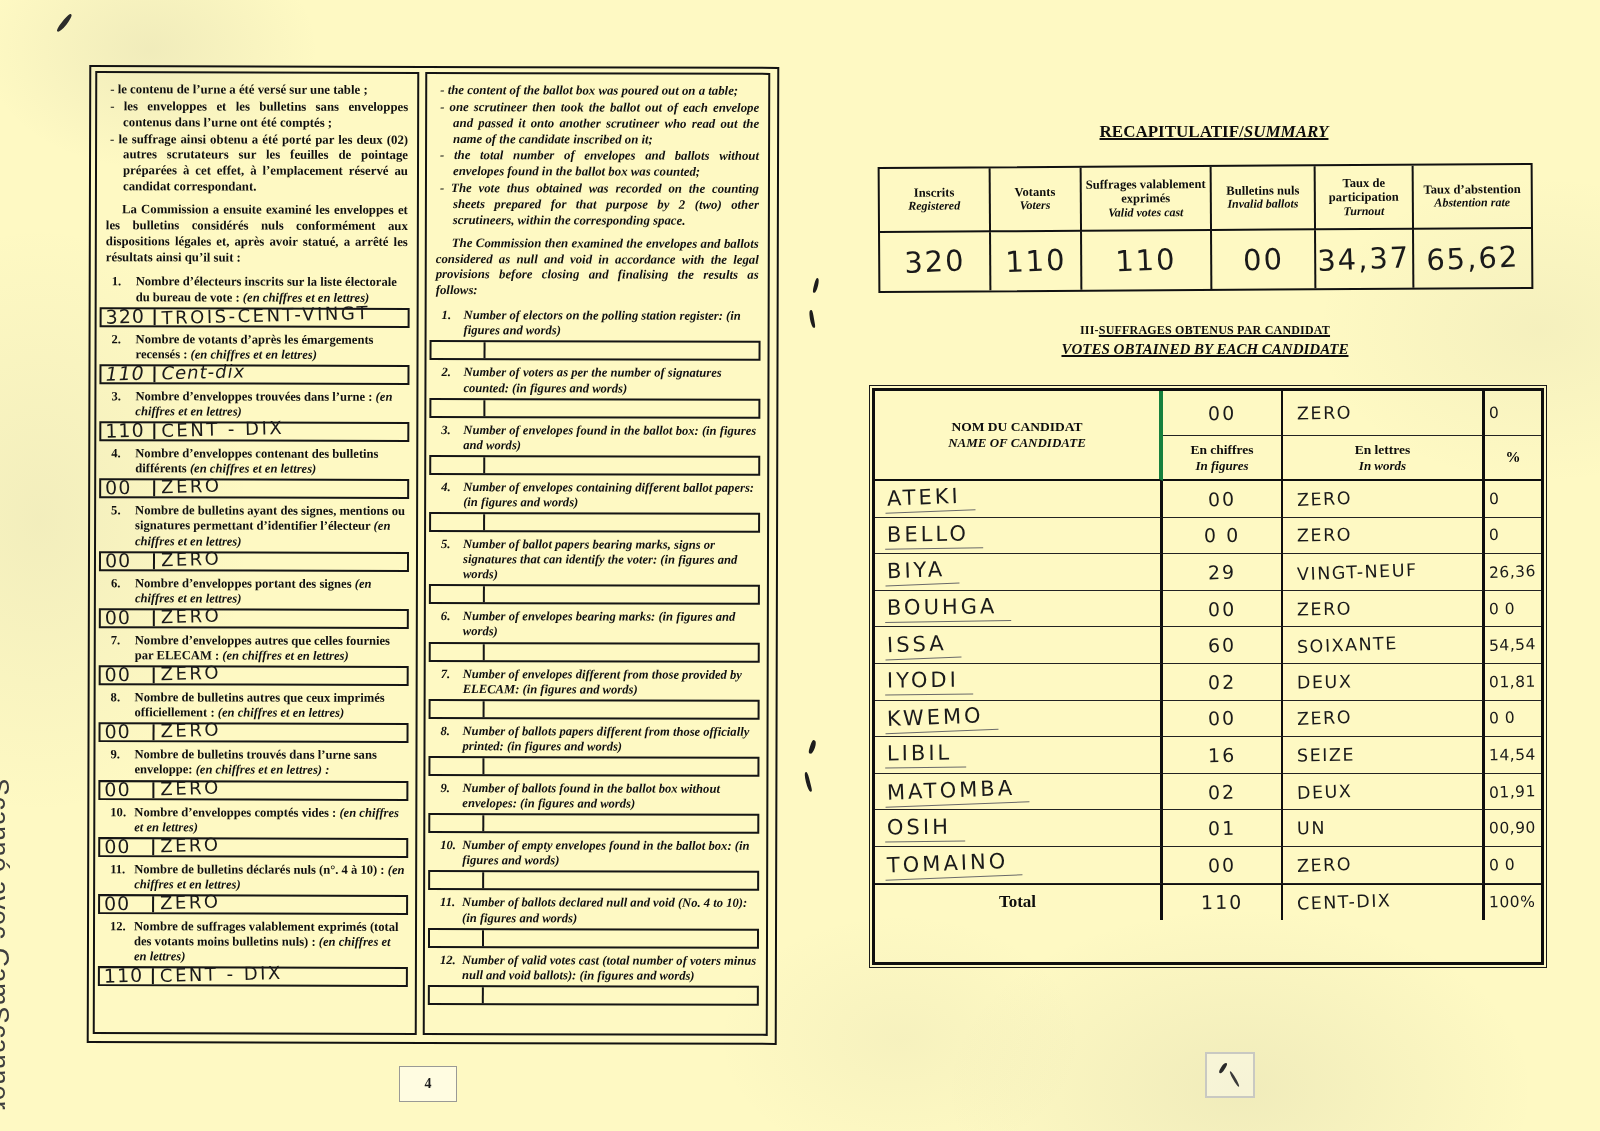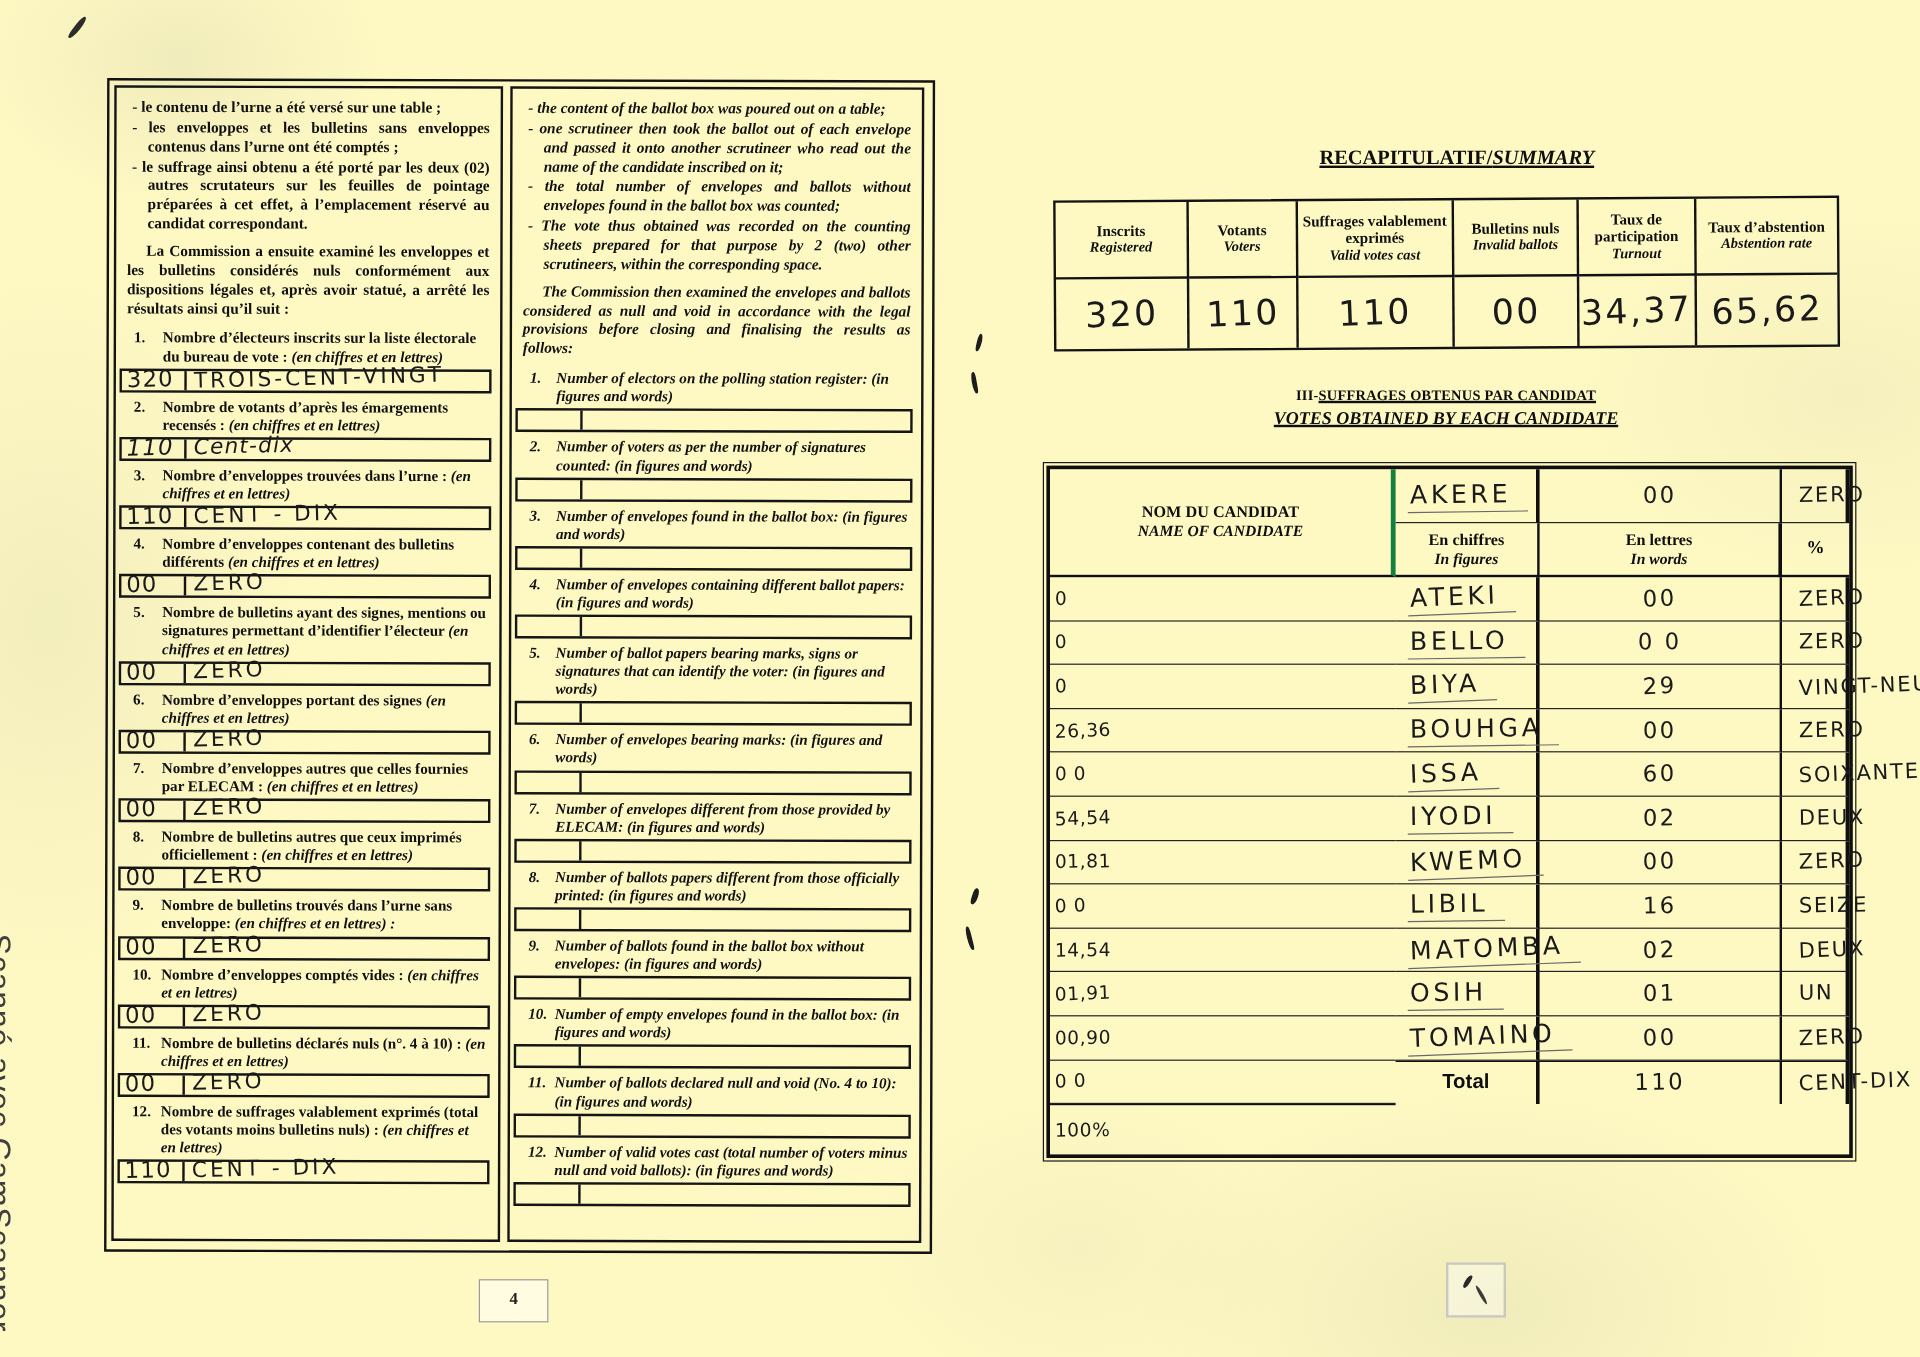--- a/index.html
+++ b/index.html
@@ -74,21 +74,21 @@
   .vfig{border-right:2.5px solid #0f0f0f;justify-content:center;}
   .vfig .hand{font-size:19px;letter-spacing:2px;}
   .vwords{border-right:3px solid #0f0f0f;padding-left:14px;}
   .vwords .hand{font-size:17.5px;letter-spacing:1.5px;white-space:nowrap;}
   .vpct{padding-left:4px;}
   .vpct .hand{font-size:15.5px;letter-spacing:.5px;white-space:nowrap;}
   .vrow-odd .hand{transform:rotate(-.8deg);}
   .vrow-even .hand{transform:rotate(-2.2deg);}
   .vtotal{border-bottom:none;border-top:.5px solid #0f0f0f;}
   .vtotal-label{justify-content:center;padding-left:0;}
-  .vtotal-label span{font-family:Liberation Sans, sans-serif;font-size:17px;font-weight:bold;color:#0e0e0e;}
+  .vtotal-label span{font-family:Liberation Serif, serif;font-size:17px;font-weight:bold;color:#0e0e0e;}
   
   .pagenum-box{position:absolute;left:399px;top:1066px;width:56px;height:34px;border:1.8px solid #9a9a96;
     display:flex;align-items:center;justify-content:center;background:rgba(255,255,255,.5);}
   .pagenum-box span{font-size:14px;font-weight:bold;color:#1c1c1c;}
   .faint-box{position:absolute;left:1205px;top:1052px;width:46px;height:42px;border:2px solid #c9c9c2;background:rgba(255,255,255,.4);}
   .fmark1{position:absolute;left:14px;top:8px;width:4px;height:12px;background:#2a2a2a;border-radius:60% 40% 50% 50%;transform:rotate(32deg);}
   .fmark2{position:absolute;left:26px;top:16px;width:3px;height:18px;background:#3a3a3a;border-radius:40% 60% 40% 60%;transform:rotate(-28deg);}
   .ink{position:absolute;background:#1d1d1d;border-radius:45% 55% 60% 40%;}
   .inkA1{left:814px;top:278px;width:4px;height:15px;transform:rotate(14deg);}
   .inkA2{left:810px;top:310px;width:4px;height:18px;transform:rotate(-10deg);border-radius:60% 40% 30% 70%;}
@@ -365,23 +365,20 @@
     </div>
     <div class="vh vh-fig">
       <div class="hfr">En chiffres</div>
       <div class="hen">In figures</div>
     </div>
     <div class="vh vh-words">
       <div class="hfr">En lettres</div>
       <div class="hen">In words</div>
     </div>
     <div class="vh vh-pct">%</div>
-  <div class="vc vname vrow-odd">
-        <span class="hand">AKERE</span>
-      </div>
       <div class="vc vfig vrow-odd">
         <span class="hand">00</span>
       </div>
       <div class="vc vwords vrow-odd">
         <span class="hand">ZERO</span>
       </div>
       <div class="vc vpct vrow-odd">
         <span class="hand">0</span>
       </div>
       <div class="vc vname vrow-even">

